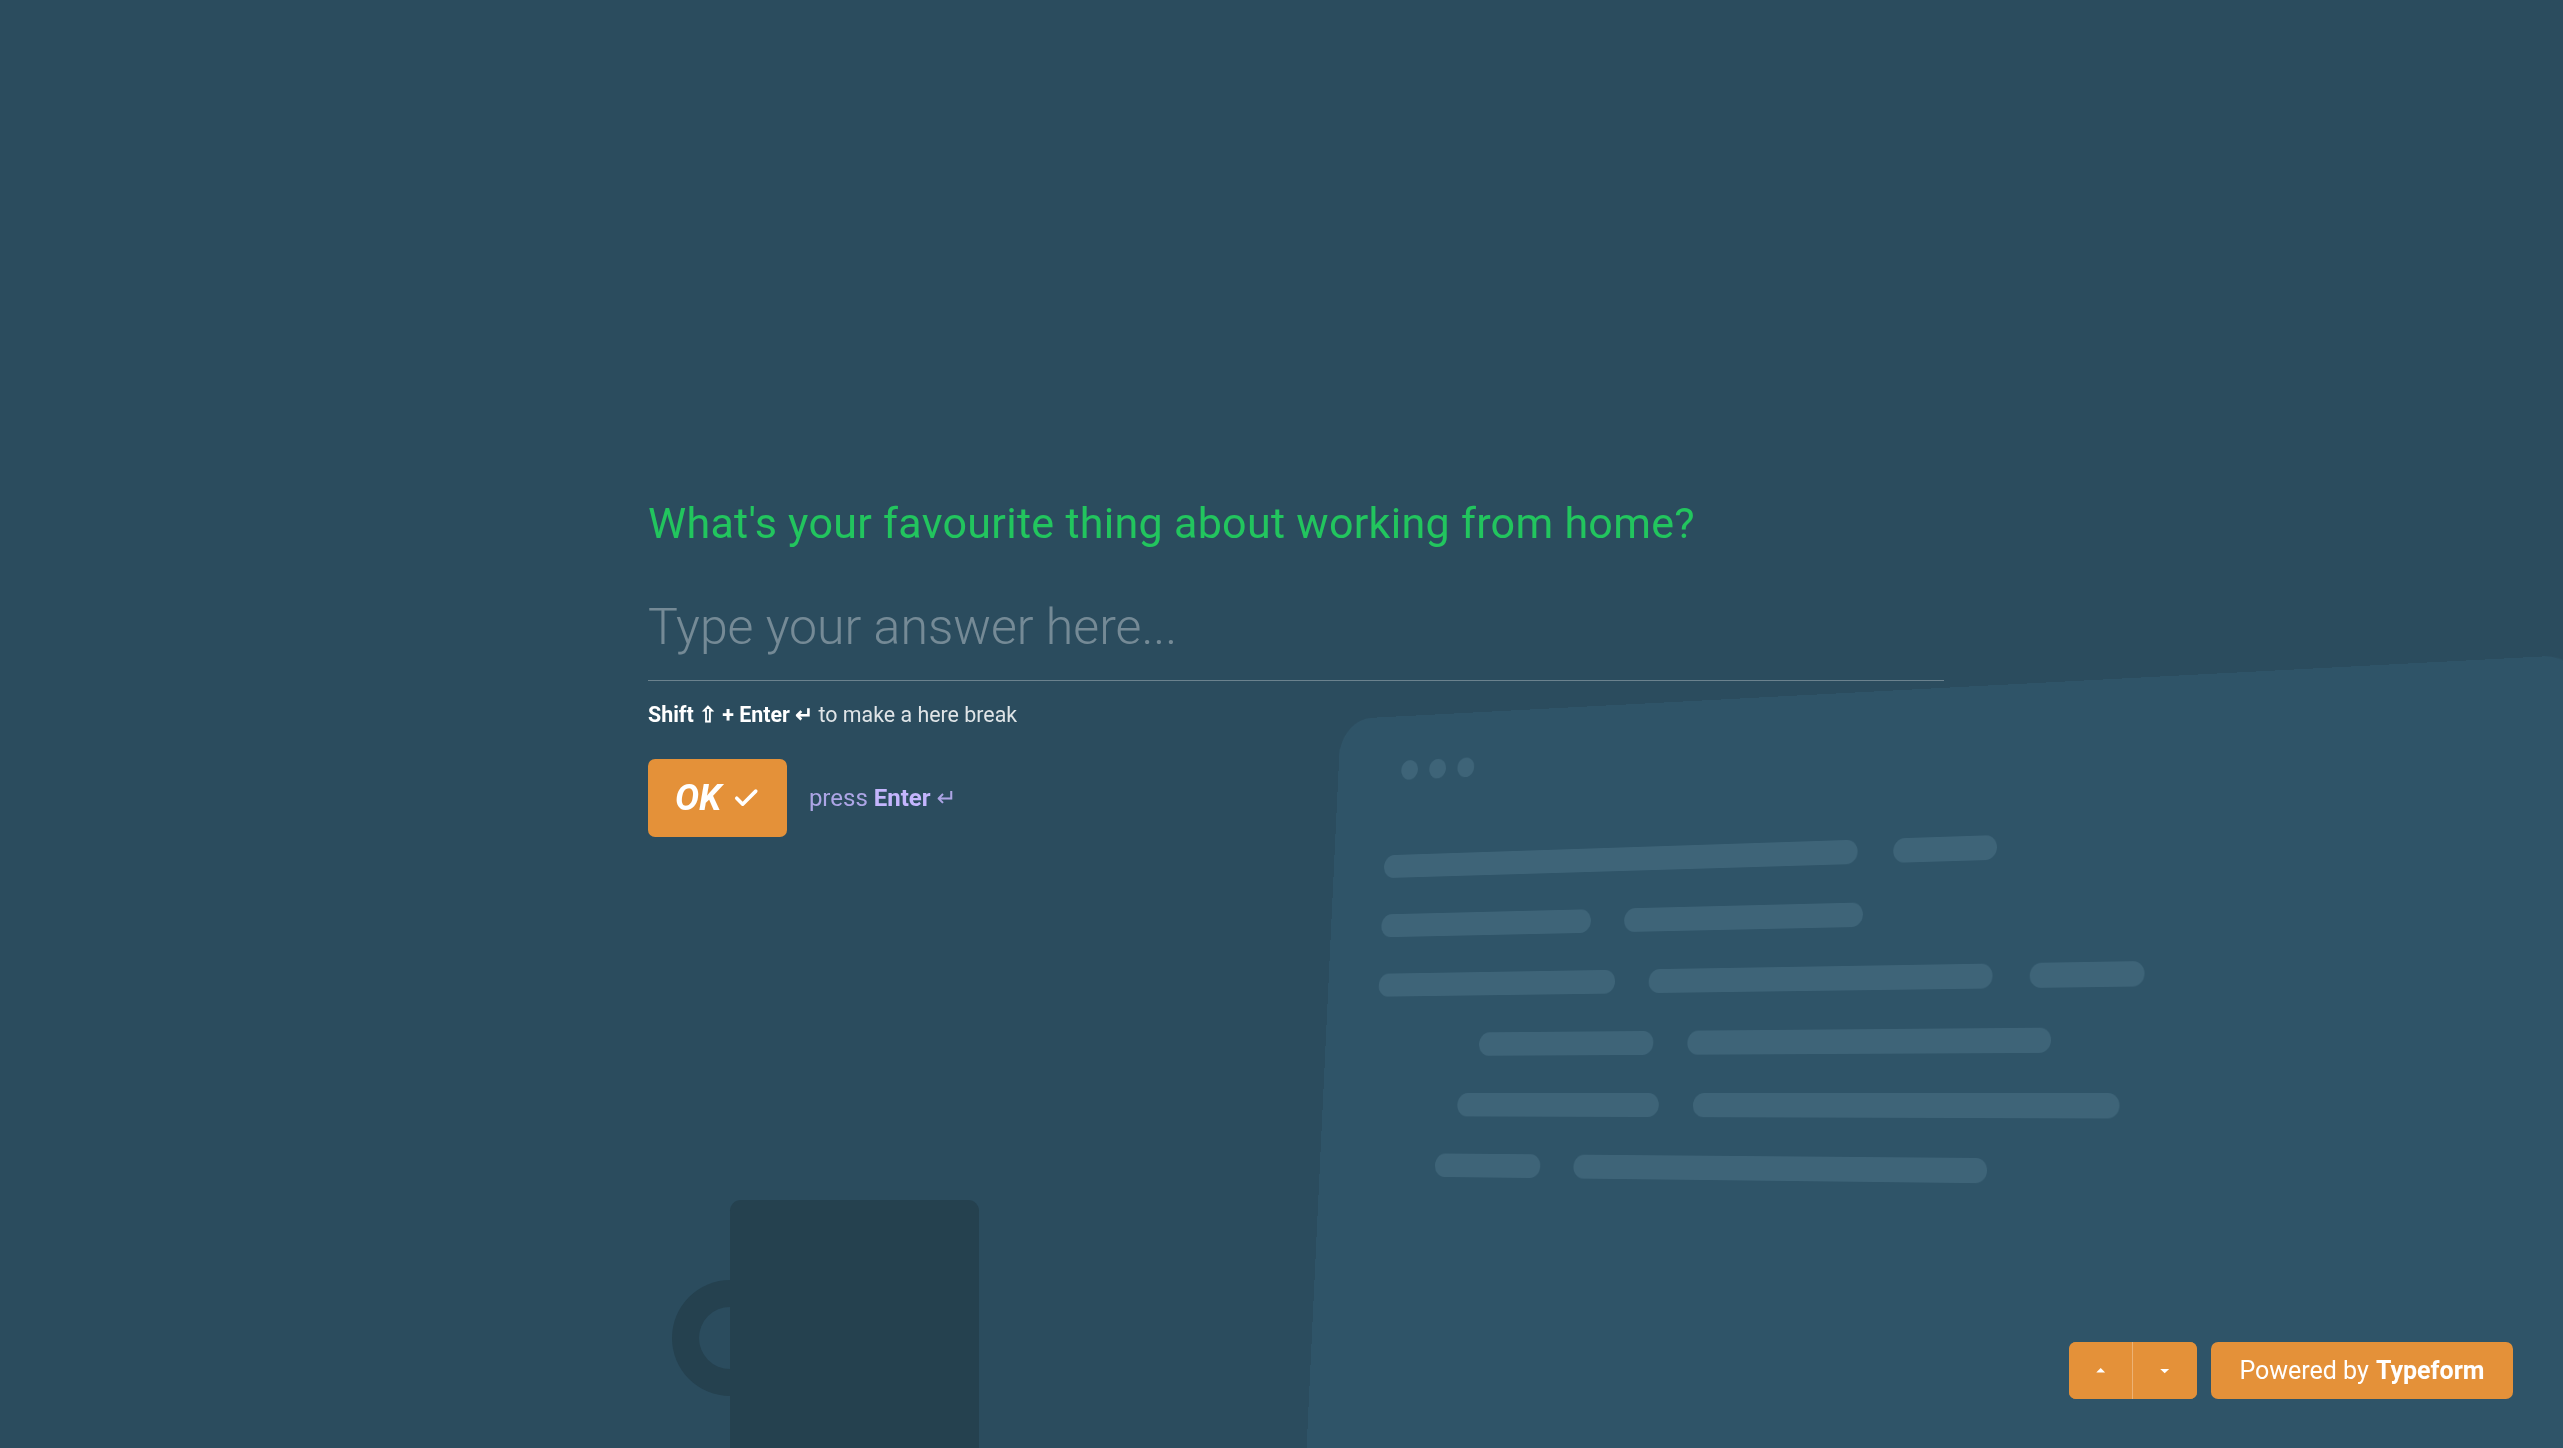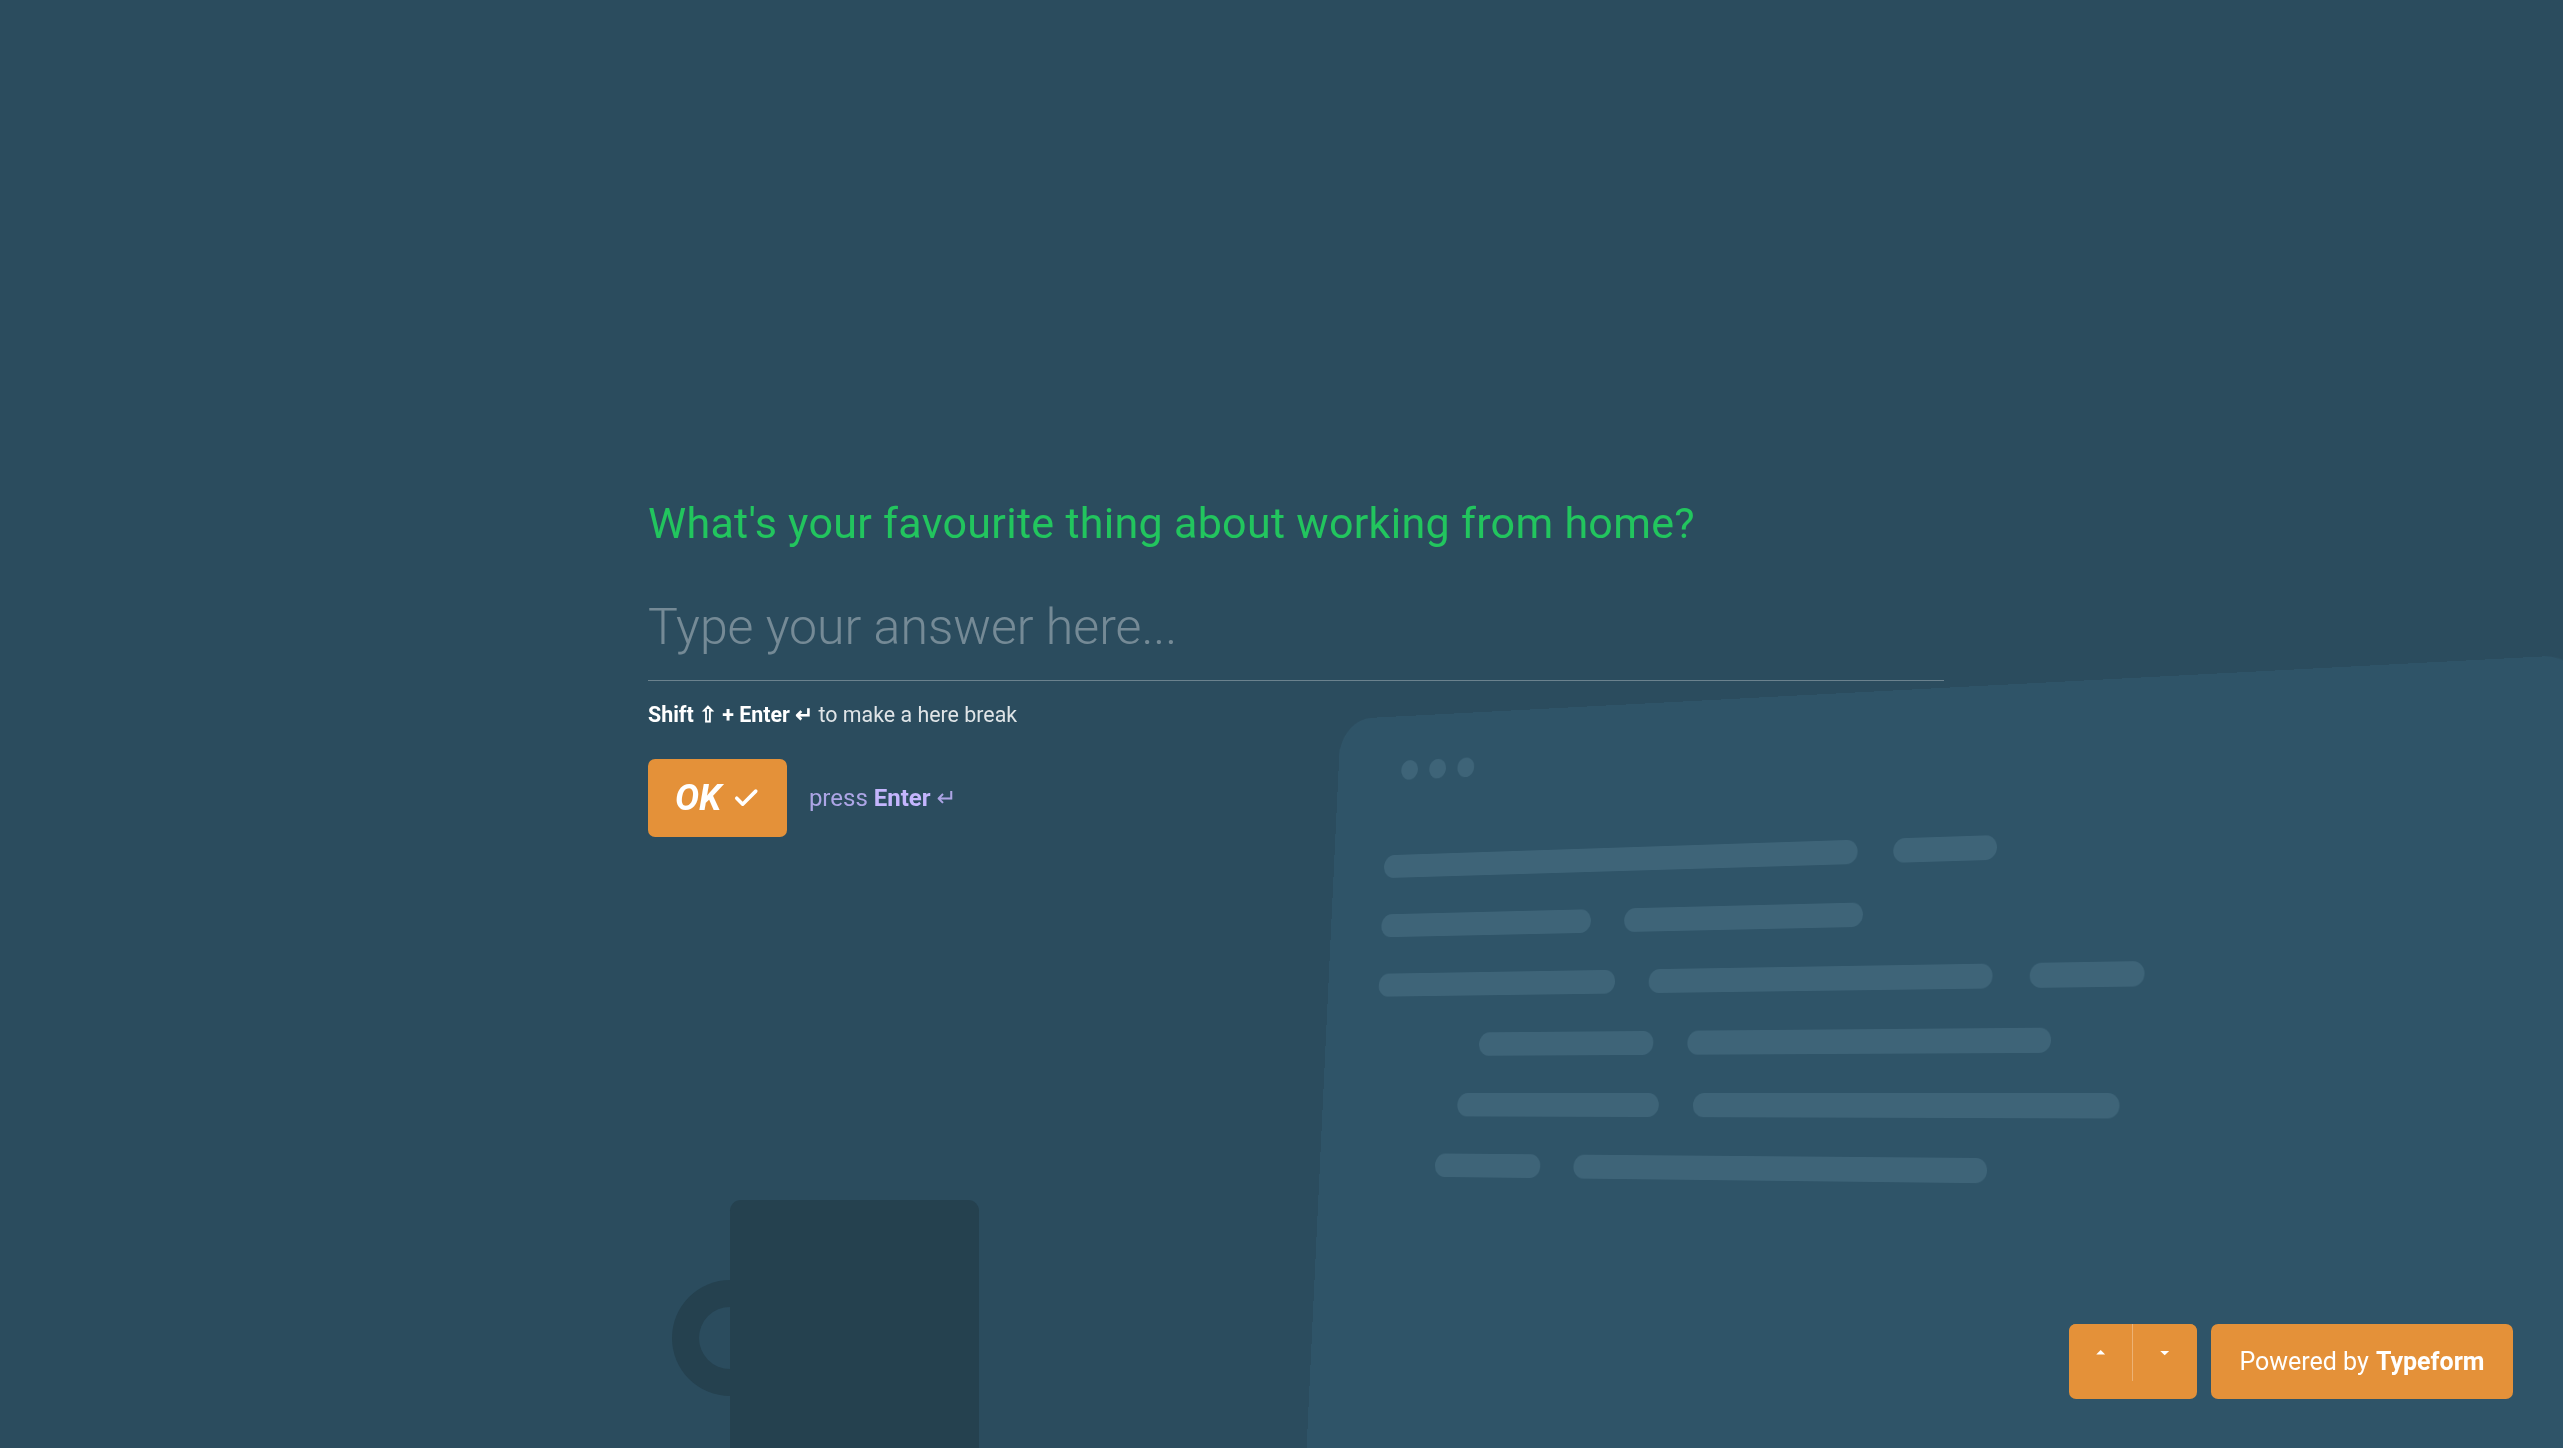--- a/index.html
+++ b/index.html
@@ -219,21 +219,21 @@
       height: 21.4px;
       fill: #ffffff;
     }
     
     .powered-by {
       background-color: #e49139;
       color: #ffffff;
       border: none;
       border-radius: 7.1px;
       padding: 0 28.5px;
-      height: 75px;
+      height: 57px;
       font-size: 25px;
       display: flex;
       align-items: center;
       cursor: pointer;
       font-family: inherit;
     }
     
     .powered-by .brand {
       font-weight: 700;
       margin-left: 7.1px;

